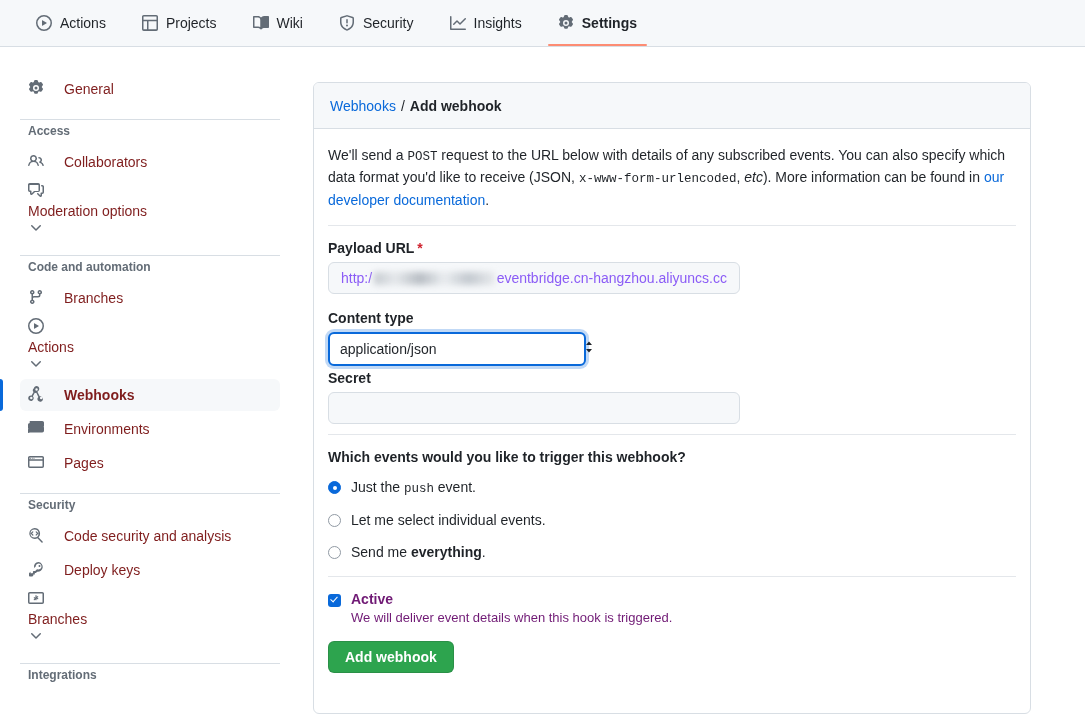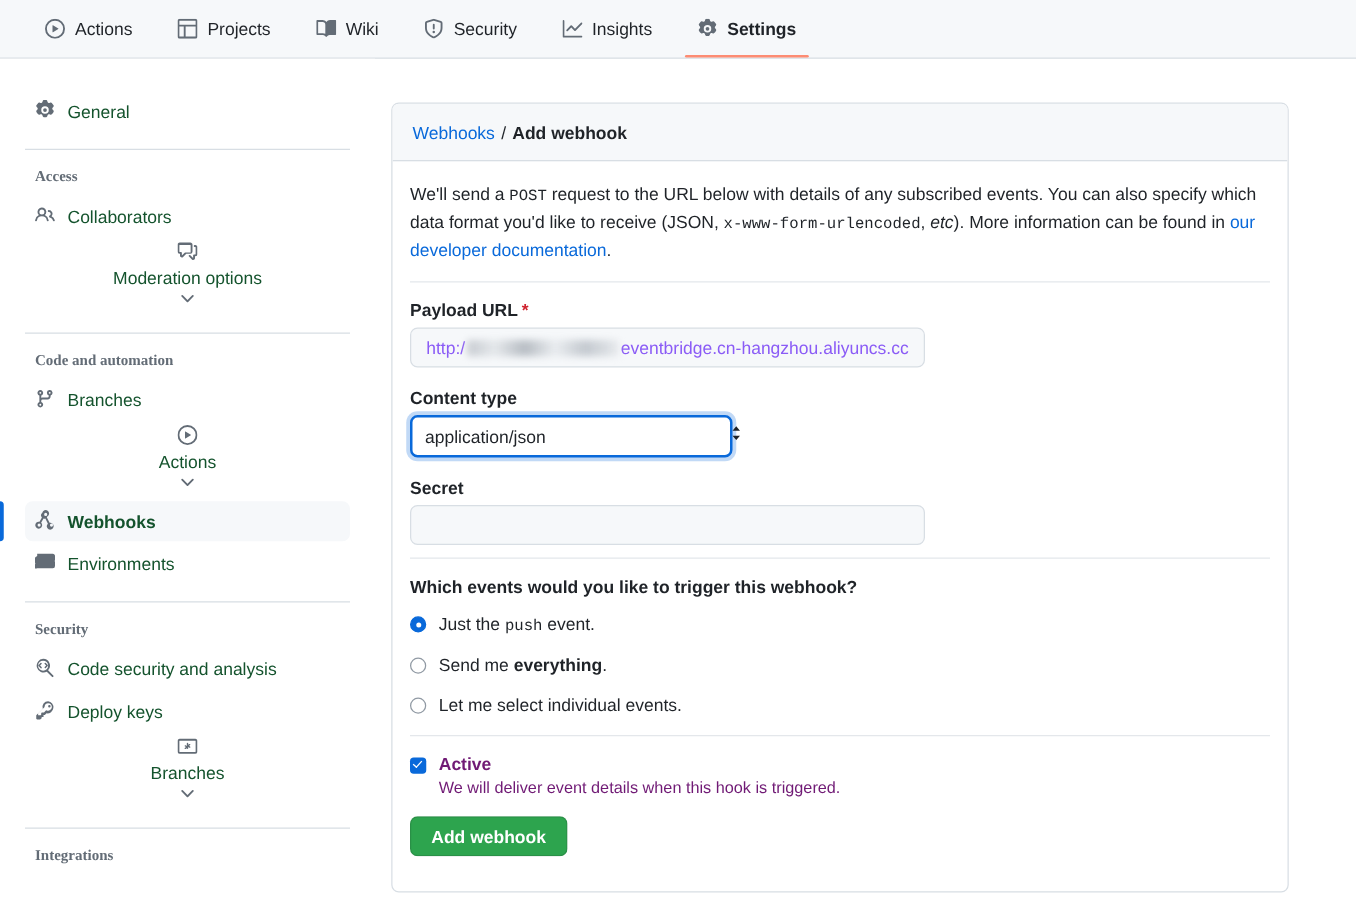--- a/index.html
+++ b/index.html
@@ -42,43 +42,42 @@
 
   
   .sidebar {
     position: absolute; left: 0; top: 47px;
     width: 300px; height: 671px;
     padding: 26px 20px 0 20px;
     background: #ffffff;
     overflow: hidden;
   }
   .nav-item {
-    display: flex; align-items: center; gap: 10px;
+    display: flex; align-items: center; gap: 20px;
     min-height: 32px; padding: 5px 8px;
-    border-radius: 6px; font-size: 14px; color: #14532d;
+    border-radius: 6px; font-size: 14px; color: #7f1d1d;
     cursor: pointer; position: relative;
     margin-bottom: 2px;
     flex-wrap: wrap;
-    text-align: center;
   }
   .nav-item .nlabel { white-space: nowrap; }
   .nav-item.selected {
     background: #f6f8fa; font-weight: 600;
   }
   .nav-item.selected::before {
     content: ""; position: absolute;
     left: -20px; top: 0; bottom: 0; width: 3px;
     background: #0969da; border-radius: 0 6px 6px 0;
   }
   .nav-item.wrapped { display: block; padding-top: 2px; padding-bottom: 2px; }
   .nav-item.wrapped .nlabel { display: block; margin-top: 2px; }
   .nav-item.wrapped .chev { display: block; margin-top: 1px; }
   .group-title {
     font-size: 12px; font-weight: 600; color: #636c76;
-    padding: 0 8px; margin: 14px 0 8px 0; font-family: Liberation Serif, serif;
+    padding: 0 8px; margin: 4px 0 8px 0;
   }
   .divider { height: 1px; background: #d8dee4; margin: 14px 0 0 0; }
   .chev { color: #636c76; }
 
   
   .card {
     position: absolute; left: 313px; top: 82px;
     width: 718px; height: 632px;
     border: 1px solid #d8dee4;
     border-radius: 6px;
@@ -130,21 +129,21 @@
       rgba(190,195,201,.85) 0%, rgba(215,219,223,.55) 18%,
       rgba(176,182,189,.9) 38%, rgba(222,226,230,.5) 58%,
       rgba(186,192,199,.85) 78%, rgba(214,218,222,.45) 100%);
     filter: blur(3px);
     border-radius: 2px;
     vertical-align: middle;
   }
 
   .selwrap {
     position: relative; width: 278px; height: 34px;
-    margin-bottom: 16px;
+    margin-bottom: 4px;
   }
   .sel {
     width: 258px; height: 34px;
     border: 2px solid #0969da; border-radius: 6px;
     background: #ffffff;
     box-shadow: 0 0 0 3px rgba(9,105,218,.25);
     font-size: 14px; color: #1f2328;
     padding: 0 30px 0 10px;
     display: flex; align-items: center;
     cursor: pointer;
@@ -349,20 +348,28 @@
 
     <div class="nav-item">
       <span class="ico">
         <svg width="16" height="16" viewBox="0 0 16 16" fill="currentColor">
             <path d="M1.75 1h12.5c.966 0 1.75.784 1.75 1.75v3c0 .372-.116.716-.314 1 .198.284.314.628.314 1v3a1.75 1.75 0 01-1.75 1.75H1.75A1.75 1.75 0 010 12.75v-3c0-.372.116-.716.314-1A1.74 1.74 0 010 7.75v-3C0 3.784.784 3 1.75 3zm0 .5H1.5v.25c0-.138.112-.25.25-.25zm0 1h12.5a.25.25 0 01.25.25v3a.25.25 0 01-.25.25H1.75a.25.25 0 01-.25-.25v-3a.25.25 0 01.25-.25zm0 5h12.5a.25.25 0 01.25.25v3a.25.25 0 01-.25.25H1.75a.25.25 0 01-.25-.25v-3a.25.25 0 01.25-.25zM3.5 4.25a.75.75 0 100 1.5.75.75 0 000-1.5zm0 5a.75.75 0 100 1.5.75.75 0 000-1.5zM6 4.5h5v1H6v-1zm0 5h5v1H6v-1z"></path>
           </svg>
       </span>
       <span class="nlabel">Environments</span>
     </div>
 
+    <div class="nav-item">
+      <span class="ico">
+        <svg width="16" height="16" viewBox="0 0 16 16" fill="currentColor">
+            <path d="M1.75 2h12.5c.966 0 1.75.784 1.75 1.75v8.5A1.75 1.75 0 0114.25 14H1.75A1.75 1.75 0 010 12.25v-8.5C0 2.784.784 2 1.75 2zM1.5 3.75v1.5h13v-1.5a.25.25 0 00-.25-.25H1.75a.25.25 0 00-.25.25zm0 3v5.5c0 .138.112.25.25.25h12.5a.25.25 0 00.25-.25v-5.5h-13zM3 4.25a.5.5 0 11-1 0 .5.5 0 011 0zm1.75 0a.5.5 0 11-1 0 .5.5 0 011 0zm1.75 0a.5.5 0 11-1 0 .5.5 0 011 0z"></path>
+          </svg>
+      </span>
+      <span class="nlabel">Pages</span>
+    </div>
 
     <div class="divider"></div>
 
     <div class="group-title">Security</div>
 
     <div class="nav-item">
       <span class="ico">
         <svg width="16" height="16" viewBox="0 0 16 16" fill="currentColor">
             <path d="M6.5 1a5.5 5.5 0 013.98 9.293l4.113 4.114a.75.75 0 01-1.06 1.06l-4.114-4.113A5.5 5.5 0 116.5 1zm0 1.5a4 4 0 100 8 4 4 0 000-8zm1.3 1.9a.6.6 0 01.85.02l1.5 1.6a.6.6 0 010 .82l-1.5 1.6a.6.6 0 01-.87-.82L8.94 6.43 7.78 5.25a.6.6 0 01.02-.85zm-2.6 0a.6.6 0 01.02.85L4.06 6.43 5.22 7.62a.6.6 0 11-.87.82l-1.5-1.6a.6.6 0 010-.82l1.5-1.6a.6.6 0 01.85-.02z"></path>
           </svg>
@@ -441,26 +448,26 @@
 
       <p class="q-title">Which events would you like to trigger this webhook?</p>
 
       <div class="radio-row">
         <span class="radio checked"></span>
         <span><span>Just the </span><span class="mono">push</span><span> event.</span></span>
       </div>
 
       <div class="radio-row">
         <span class="radio"></span>
-        <span><span>Send me </span><strong>everything</strong><span>.</span></span>
+        <span>Let me select individual events.</span>
       </div>
 
       <div class="radio-row">
         <span class="radio"></span>
-        <span>Let me select individual events.</span>
+        <span><span>Send me </span><strong>everything</strong><span>.</span></span>
       </div>
 
       <div class="hr"></div>
 
       <div class="check-row">
         <span class="cbox"></span>
         <div>
           <div class="check-title">Active</div>
           <div class="check-sub">We will deliver event details when this hook is triggered.</div>
         </div>

